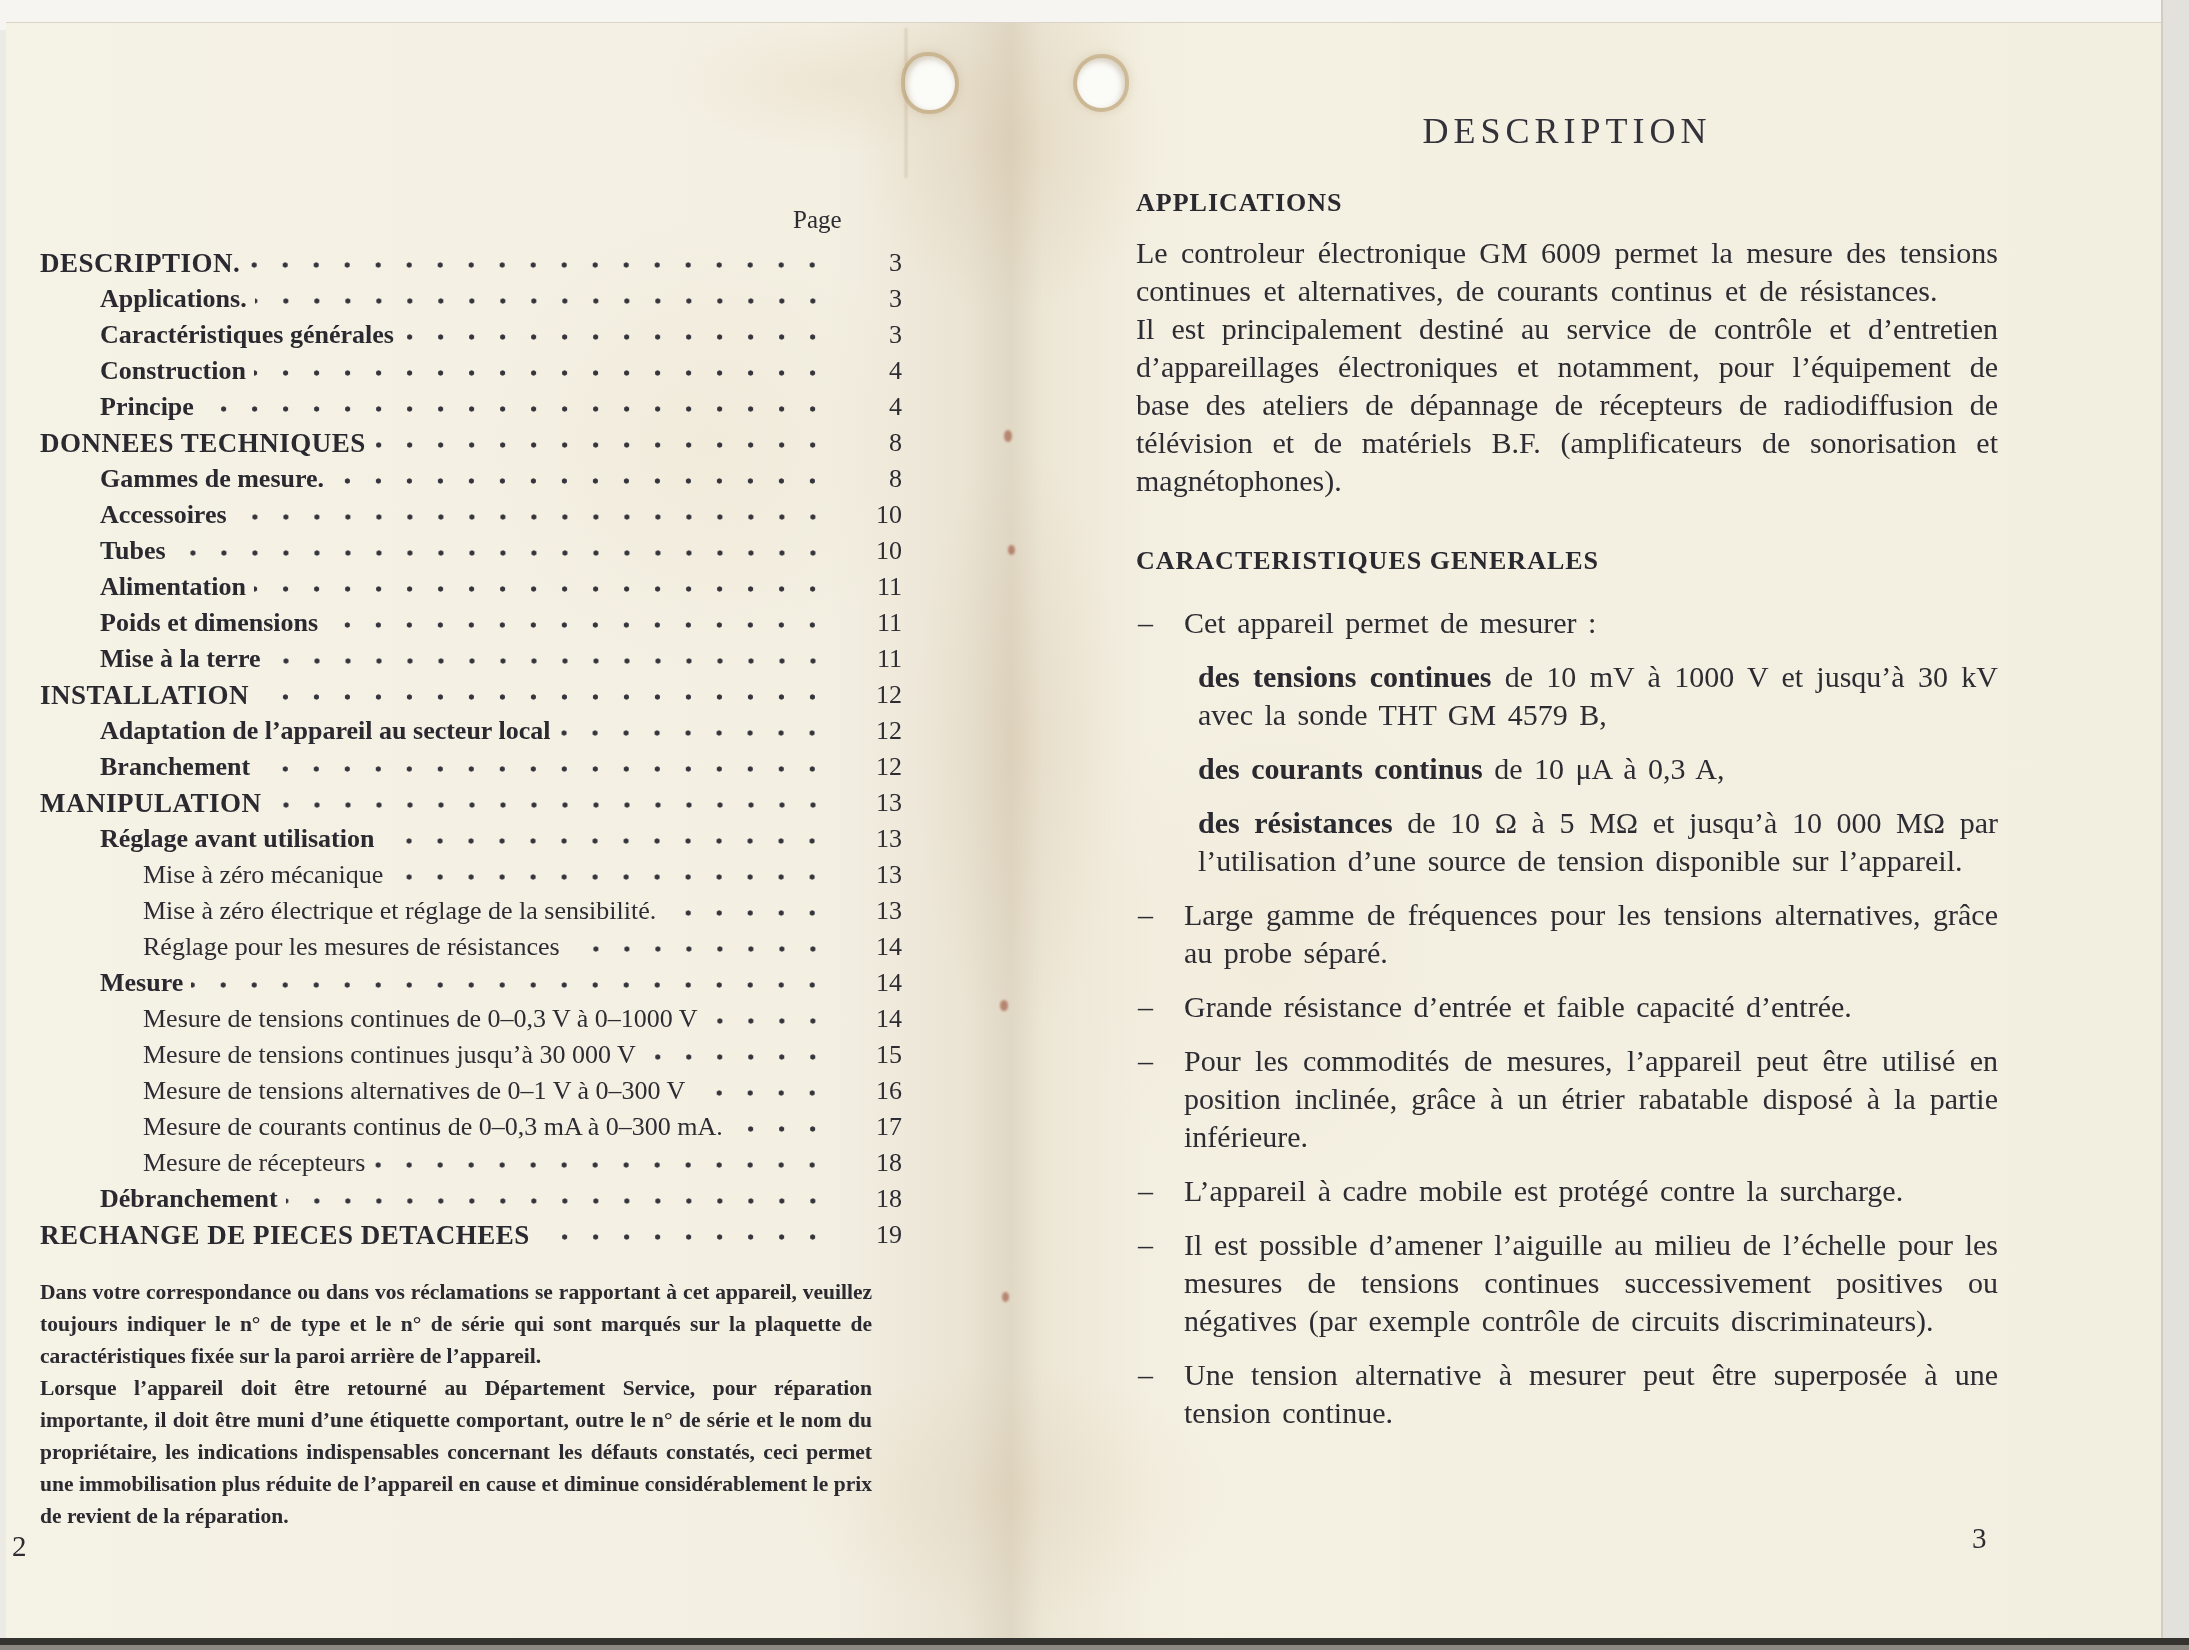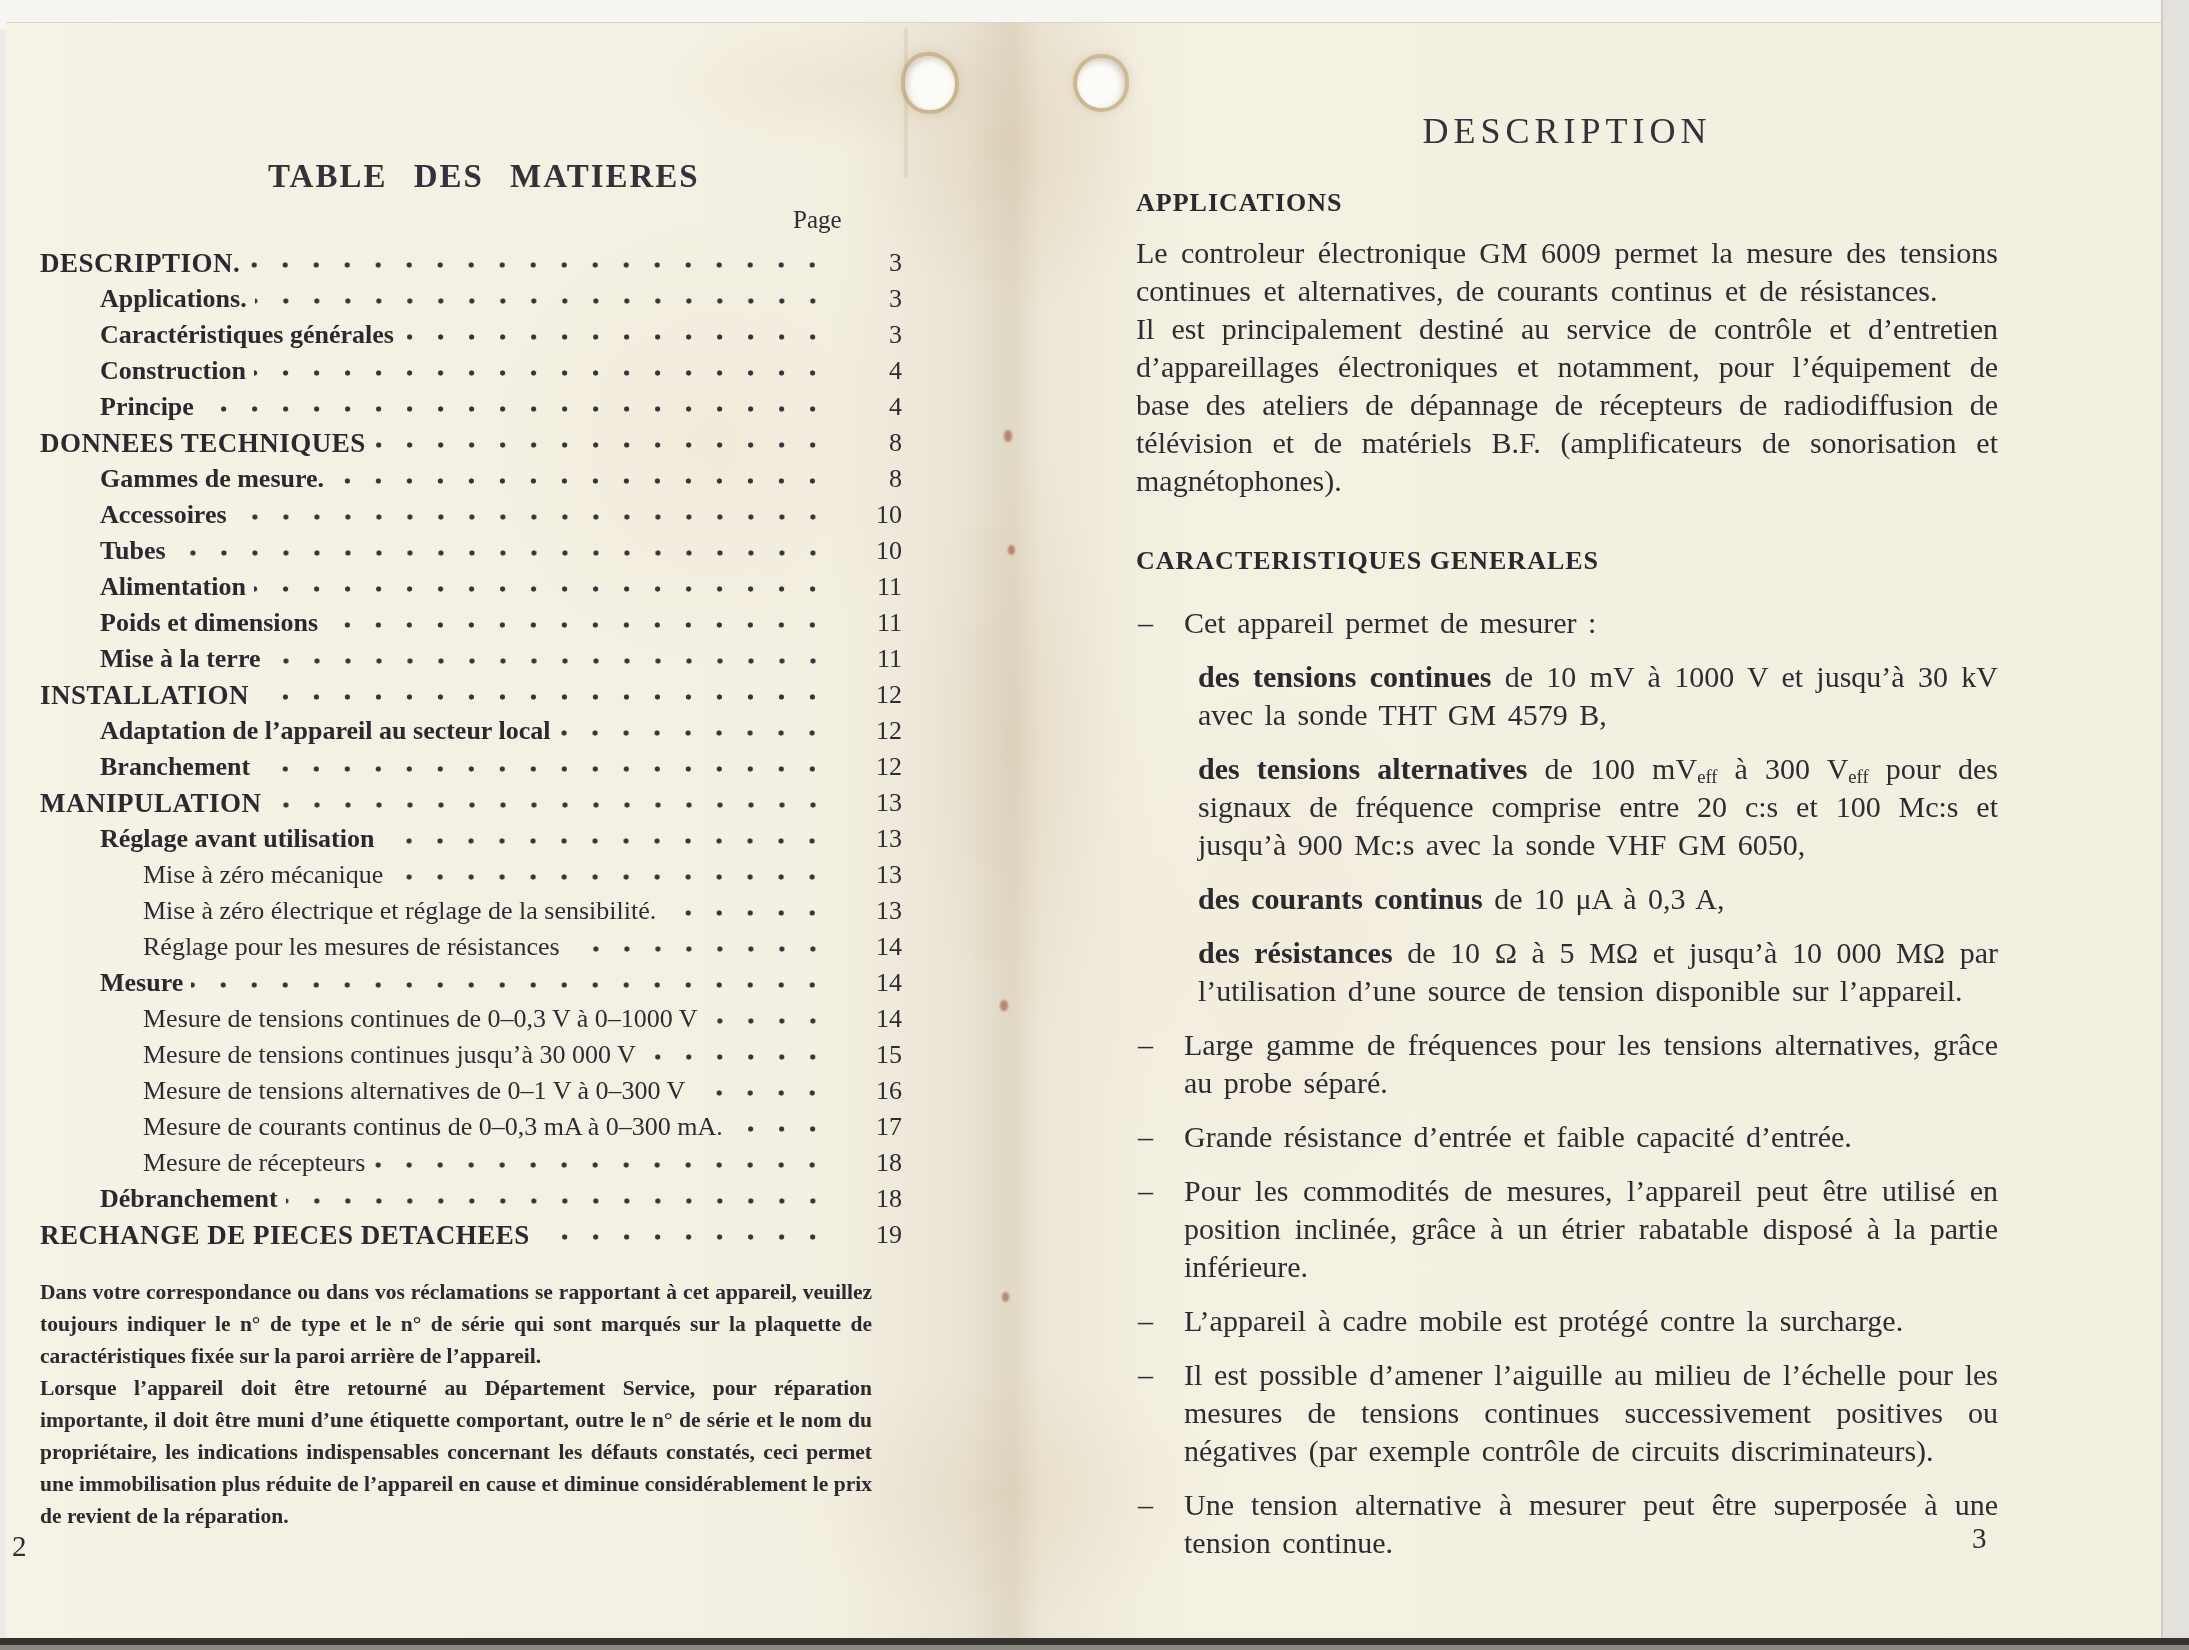--- a/index.html
+++ b/index.html
@@ -93,21 +93,20 @@
 </style>
 </head>
 <body>
 
 <div class="scan">
   <div class="top-strip"></div>
   <div class="spread"></div>
   <div class="crease"></div>
 
   <div class="page page-left">
-    <div class="l-heading">TABLE DES MATIERES</div>
     <div class="l-pagelabel">Page</div>
     <div class="toc" id="toc">
         <div class="toc-row lvl0 b">
           <span class="toc-label">DESCRIPTION.</span>
           <span class="toc-dots"></span>
           <span class="toc-page">3</span>
         </div>
         <div class="toc-row lvl1 b">
           <span class="toc-label">Applications.</span>
           <span class="toc-dots"></span>
@@ -254,21 +253,20 @@
   <div class="page page-right">
     <div class="r-content">
       <div class="r-heading">DESCRIPTION</div>
       <div id="r-blocks">
           <div class="blk subhead">APPLICATIONS</div>
           <div class="blk para">Le controleur électronique GM 6009 permet la mesure des tensions continues et alternatives, de courants continus et de résistances.</div>
           <div class="blk para">Il est principalement destiné au service de contrôle et d’entretien d’appa­reillages électroniques et notamment, pour l’équipement de base des ateliers de dépannage de récepteurs de radiodiffusion de télévision et de matériels B.F. (amplificateurs de sonorisation et magnétophones).</div>
           <div class="blk subhead">CARACTERISTIQUES GENERALES</div>
           <div class="blk dash"><span class="dash-marker">–</span>Cet appareil permet de mesurer :</div>
           <div class="blk lead"><b>des tensions continues</b> de 10 mV à 1000 V et jusqu’à 30 kV avec la sonde THT GM 4579 B,</div>
-          <div class="blk lead"><b>des tensions alternatives</b> de 100 mV<sub>eff</sub> à 300 V<sub>eff</sub> pour des signaux de fréquence comprise entre 20 c:s et 100 Mc:s et jusqu’à 900 Mc:s avec la sonde VHF GM 6050,</div>
           <div class="blk lead"><b>des courants continus</b> de 10 μA à 0,3 A,</div>
           <div class="blk lead"><b>des résistances</b> de 10 Ω à 5 MΩ et jusqu’à 10 000 MΩ par l’utilisation d’une source de tension disponible sur l’appareil.</div>
           <div class="blk dash"><span class="dash-marker">–</span>Large gamme de fréquences pour les tensions alternatives, grâce au probe séparé.</div>
           <div class="blk dash"><span class="dash-marker">–</span>Grande résistance d’entrée et faible capacité d’entrée.</div>
           <div class="blk dash"><span class="dash-marker">–</span>Pour les commodités de mesures, l’appareil peut être utilisé en position inclinée, grâce à un étrier rabatable disposé à la partie inférieure.</div>
           <div class="blk dash"><span class="dash-marker">–</span>L’appareil à cadre mobile est protégé contre la surcharge.</div>
           <div class="blk dash"><span class="dash-marker">–</span>Il est possible d’amener l’aiguille au milieu de l’échelle pour les mesures de tensions continues successivement positives ou négatives (par exemple contrôle de circuits discriminateurs).</div>
           <div class="blk dash"><span class="dash-marker">–</span>Une tension alternative à mesurer peut être superposée à une tension continue.</div>
         </div>
     </div>

